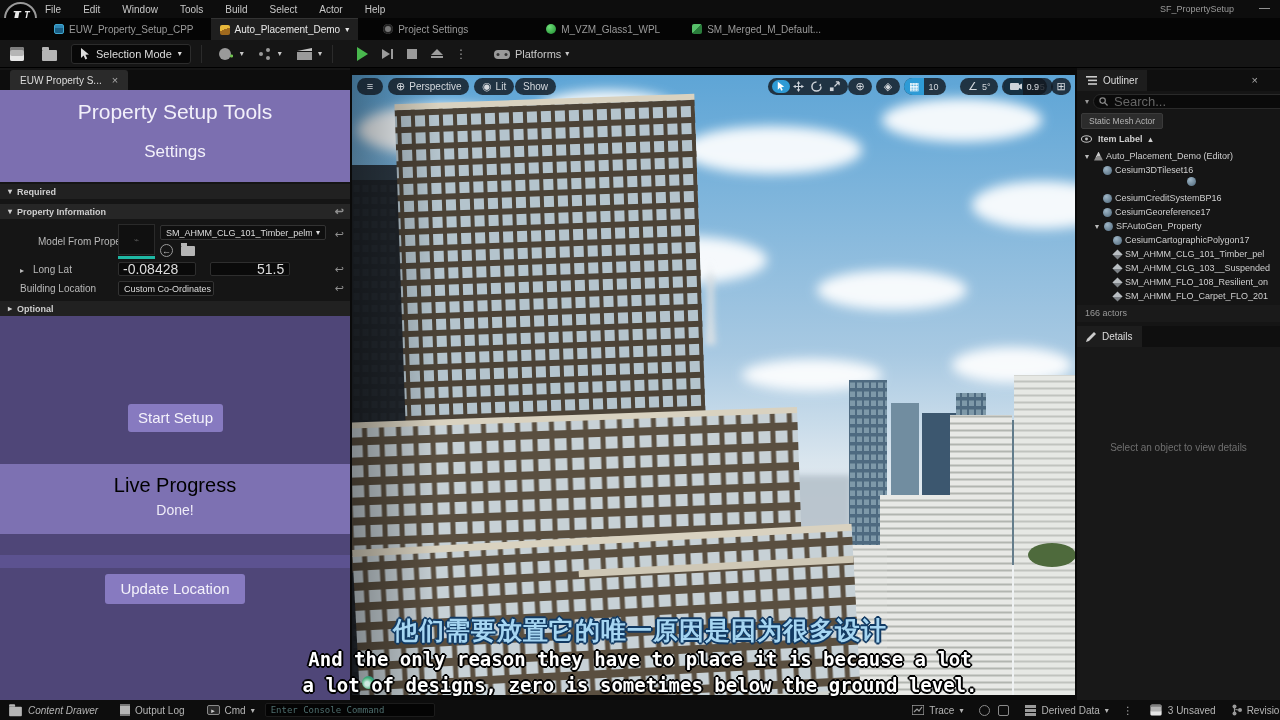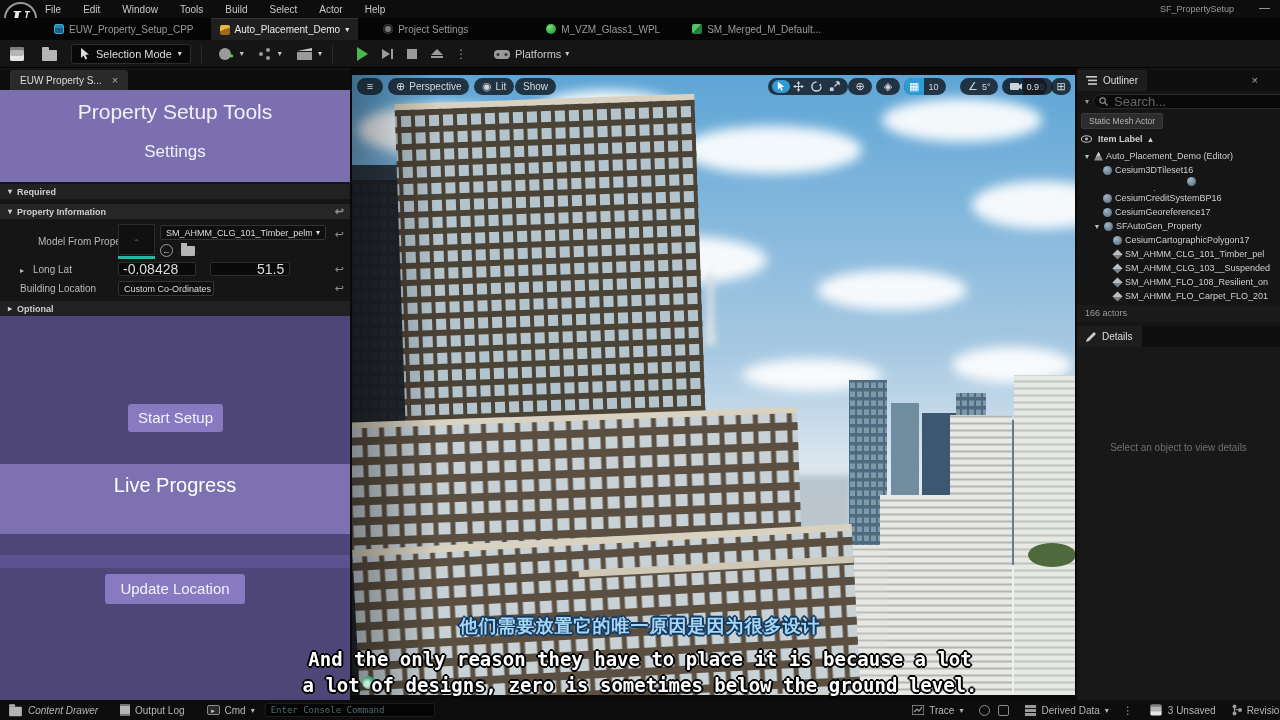--- a/index.html
+++ b/index.html
@@ -81,21 +81,21 @@
     border:1px solid #2a2a2a; color:#555; font-size:9px; text-align:center; line-height:30px; }
   #thumb-underline { position:absolute; left:118px; top:188px; width:37px; height:3px; background:#1fb8a4; }
   .mini-ico { width:13px; height:13px; border:1px solid #9a9a9a; border-radius:50%; color:#bbb;
     font-size:9px; text-align:center; line-height:12px; display:inline-block; }
   .mini-folder { position:relative; width:14px; height:10px; background:#b5b5b5; border-radius:1px; display:inline-block; }
   .mini-folder::before { content:""; position:absolute; left:0; top:-3px; width:6px; height:3px; background:#b5b5b5; }
   #lp-purple-body { position:absolute; left:0; top:248px; width:350px; height:384px; background:#4f4678; }
   .p-btn { position:absolute; background:#877ac0; border-radius:3px; color:#f4f2fb; text-align:center; }
   #btn-start { left:128px; top:88px; width:95px; height:28px; font-size:15px; line-height:28px; }
   #live-band { position:absolute; left:0; top:148px; width:350px; height:70px; background:#7d71b2; }
-  #live-title { width:100%; text-align:center; color:#ffffff; font-size:20px; margin-top:10px; }
+  #live-title { width:100%; text-align:center; color:#000000; font-size:20px; margin-top:10px; }
   #live-status { width:100%; text-align:center; color:#efecf8; font-size:14px; margin-top:5px; }
   #mid-strip { position:absolute; left:0; top:239px; width:350px; height:13px; background:#5c5290; }
   #btn-update { left:105px; top:258px; width:140px; height:30px; font-size:15px; line-height:30px; }
 
   
   #viewport { position:absolute; left:352px; top:7px; width:723px; height:620px; overflow:hidden; background:#9cc4e0; }
   #scene { position:absolute; left:0; top:0; }
   .pill { position:absolute; height:17px; background:rgba(16,22,30,0.8); border-radius:9px; color:#d4d8dd;
     font-size:10px; display:flex; align-items:center; gap:4px; padding:0 8px; z-index:5; }
   .pill .sm { font-size:9px; }
@@ -145,21 +145,21 @@
   #outl-search::placeholder { color:#666; }
   .sb-circle { width:11px; height:11px; border-radius:50%; border:1px solid #8a8a8a; display:inline-block; }
   .doc-ico { width:10px; height:12px; background:#b5b5b5;
     box-shadow:inset 0 2px 0 #777, inset 0 -2px 0 #777; }
   .cmd-ico { width:13px; height:10px; background:#2a2a2a; border:1px solid #8a8a8a; border-radius:2px;
     color:#ccc; font-size:7px; line-height:9px; text-align:center; }
 
   
   #subtitles { position:absolute; left:0; top:0; width:1280px; height:720px; pointer-events:none; z-index:50; }
   #sub-zh { position:absolute; left:0; top:614px; width:100%; text-align:center; color:#a6d6f2;
-    font-size:18px; font-weight:bold; letter-spacing:1px; font-family:"DejaVu Sans", sans-serif;
+    font-size:25px; font-weight:bold; letter-spacing:1px; font-family:"DejaVu Sans", sans-serif;
     text-shadow:-2px 0 #123a63, 2px 0 #123a63, 0 -2px #123a63, 0 2px #123a63,
       -1px -1px #123a63, 1px 1px #123a63, -1px 1px #123a63, 1px -1px #123a63; }
   .sub-en { position:absolute; width:100%; text-align:center; color:#fff; font-size:19px; font-weight:bold;
     font-family:"DejaVu Sans Mono", monospace;
     text-shadow:-2px 0 #000, 2px 0 #000, 0 -2px #000, 0 2px #000,
       -1px -1px #000, 1px 1px #000, -1px 1px #000, 1px -1px #000; }
   #sub-en1 { top:648px; }
   #sub-en2 { top:674px; }
 </style>
 </head>
@@ -323,20 +323,21 @@
 
       <div class="sec-hdr" style="top:233px;">
         <span class="caret">▸</span>
         <span>Optional</span>
       </div>
 
       <div id="lp-purple-body">
         <div class="p-btn" id="btn-start">Start Setup</div>
         <div id="live-band">
           <div id="live-title">Live Progress</div>
+          <div id="live-status">Done!</div>
         </div>
         <div id="mid-strip"></div>
         <div class="p-btn" id="btn-update">Update Location</div>
       </div>
     </div>
 
     <div id="viewport">
       <svg id="scene" width="723" height="620" viewBox="0 0 723 620">
         <defs>
           <linearGradient id="sky" x1="0" y1="0" x2="0" y2="1">

